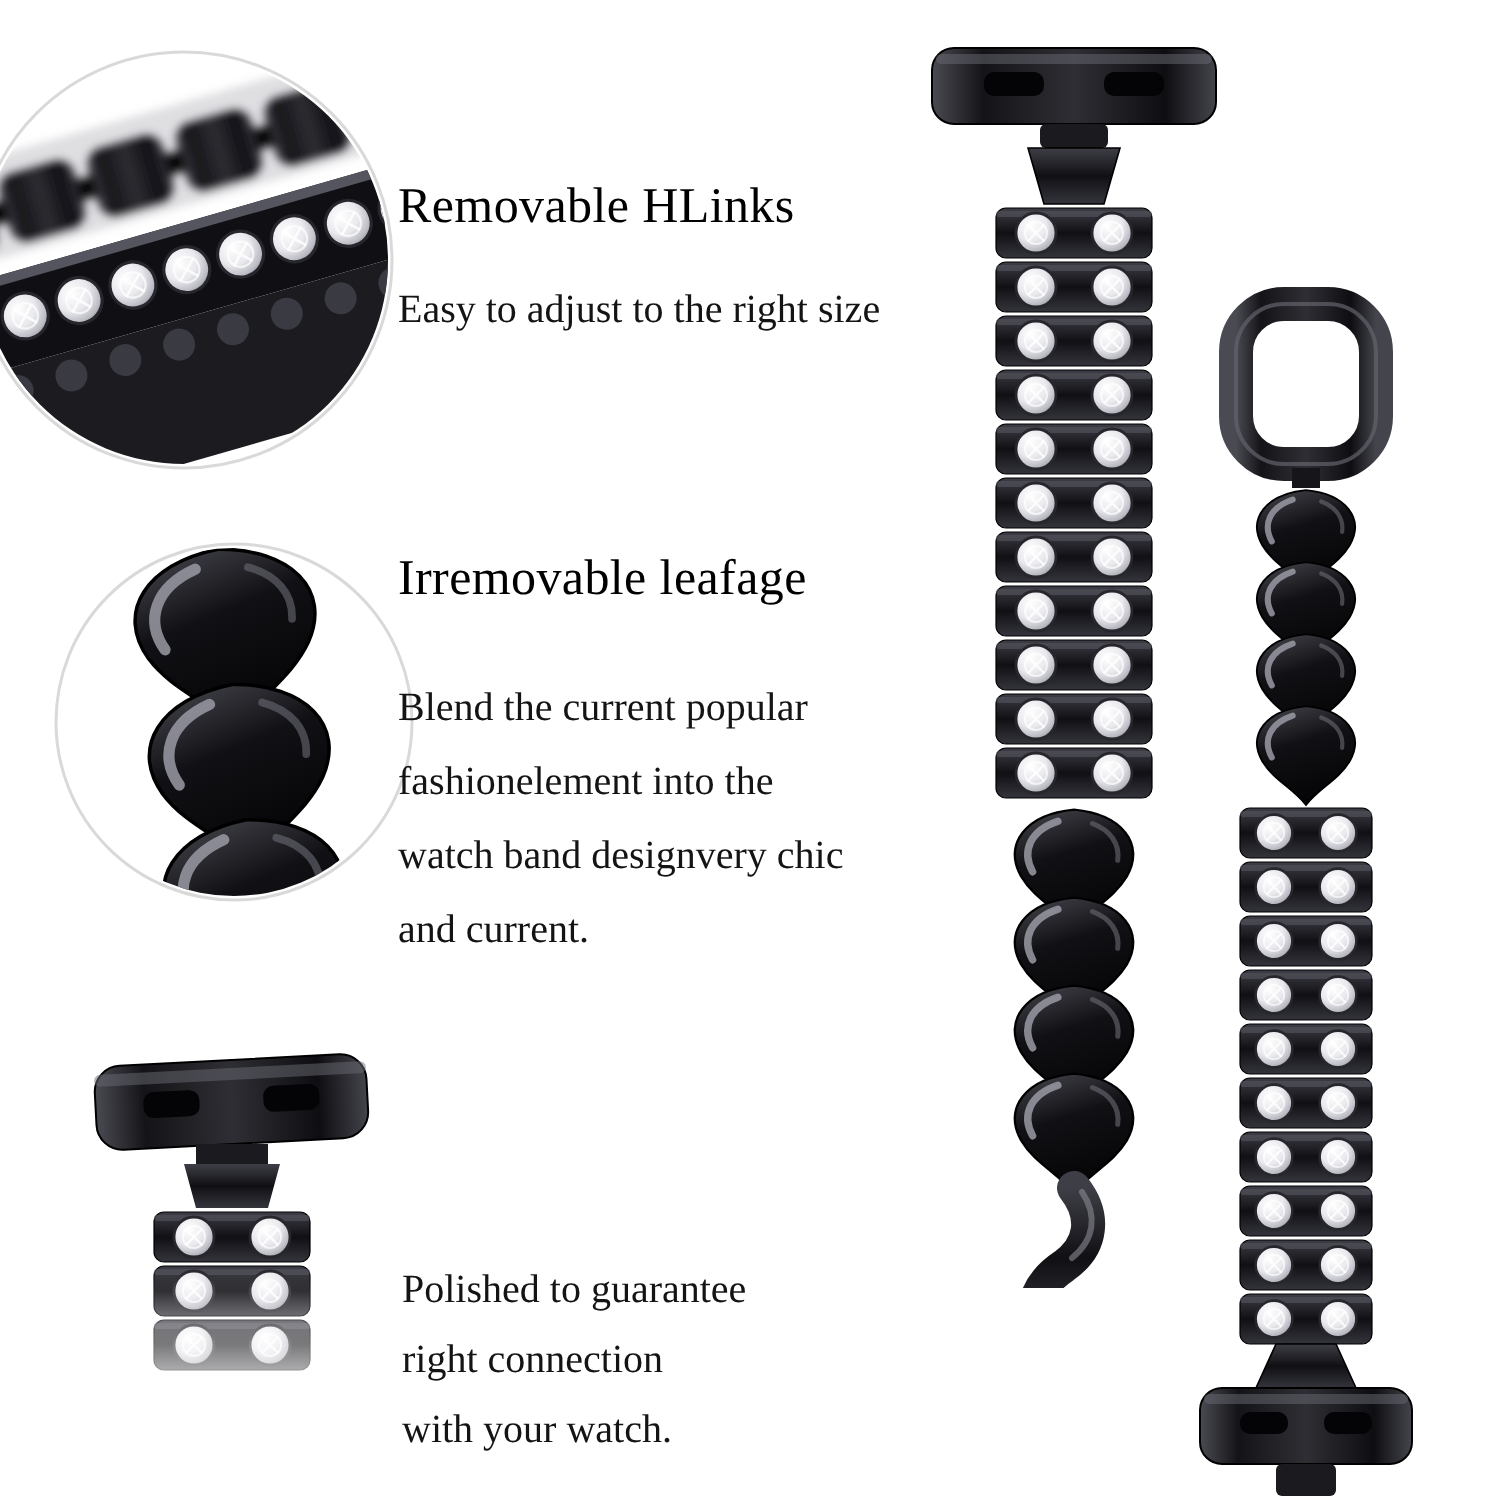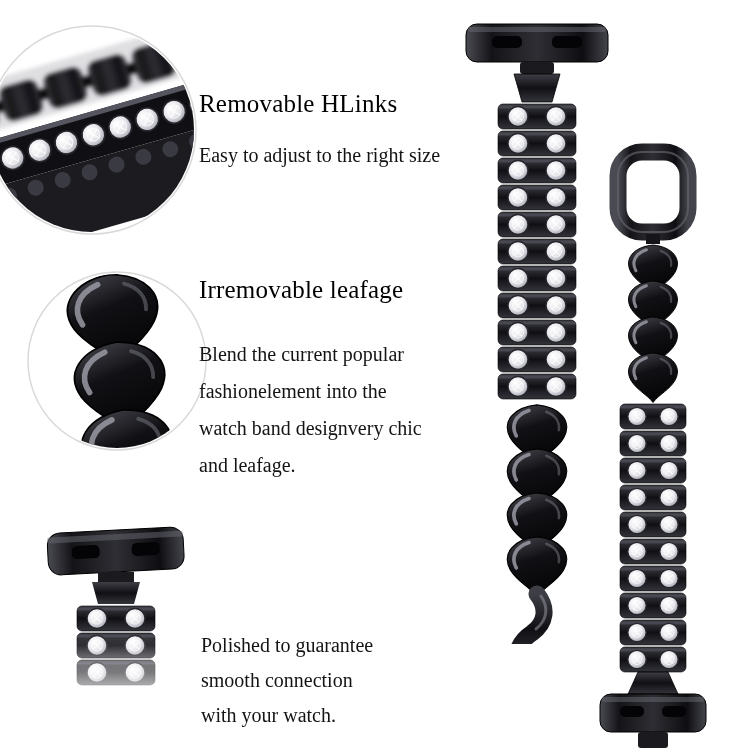--- a/index.html
+++ b/index.html
@@ -145,21 +145,21 @@
         <use href="#leaf" xlink:href="#leaf" transform="translate(92,142) scale(1.75)"></use>
       </g>
     </g>
   </svg>
 
   <div class="abs callout-title" style="left:199px;top:276px;font-size:25px">Irremovable leafage</div>
   <div class="abs callout-body" style="left:199px;top:336px;font-size:20px;line-height:37px">
     <span class="line">Blend the current popular</span>
     <span class="line">fashionelement into the</span>
     <span class="line">watch band designvery chic</span>
-    <span class="line">and leafage.</span>
+    <span class="line">and current.</span>
   </div>
 
   <svg class="abs" style="left:36px;top:516px" width="160" height="205" viewBox="0 0 160 205" role="img" aria-label="stainless-steel-adapter-closeup">
     <g transform="rotate(-3 80 40)">
       <rect x="12" y="14" width="136" height="42" rx="13" fill="url(#metalH)" stroke="#000000"></rect>
       <rect x="12" y="18" width="136" height="6" rx="3" fill="#6a6a74" opacity="0.5"></rect>
       <rect x="36" y="28" width="28" height="13" rx="5" fill="#040406"></rect>
       <rect x="96" y="28" width="28" height="13" rx="5" fill="#040406"></rect>
     </g>
     <rect x="62" y="56" width="36" height="10" fill="#1a1a1f"></rect>
@@ -167,21 +167,21 @@
     <g>
       <use href="#srow" xlink:href="#srow" transform="translate(80,90)"></use>
       <use href="#srow" xlink:href="#srow" transform="translate(80,117)"></use>
       <use href="#srow" xlink:href="#srow" transform="translate(80,144)"></use>
     </g>
     <rect x="0" y="118" width="160" height="87" fill="url(#fadeWhite)"></rect>
   </svg>
 
   <div class="abs callout-body" style="left:201px;top:628px;font-size:20px;line-height:35px">
     <span class="line">Polished to guarantee</span>
-    <span class="line">smooth connection</span>
+    <span class="line">right connection</span>
     <span class="line">with your watch.</span>
   </div>
 
   <svg class="abs" style="left:462px;top:22px" width="150" height="622" viewBox="0 0 150 622" role="img" aria-label="watch-band-front-view-adapter-top">
     <g>
       <rect x="4" y="2" width="142" height="38" rx="11" fill="url(#metalH)" stroke="#000000" stroke-width="1"></rect>
       <rect x="6" y="5" width="138" height="5" rx="2.5" fill="#6a6a74" opacity="0.5"></rect>
       <rect x="30" y="14" width="30" height="12" rx="5" fill="#040406"></rect>
       <rect x="90" y="14" width="30" height="12" rx="5" fill="#040406"></rect>
       <rect x="58" y="40" width="34" height="12" rx="3" fill="#1a1a1f"></rect>

